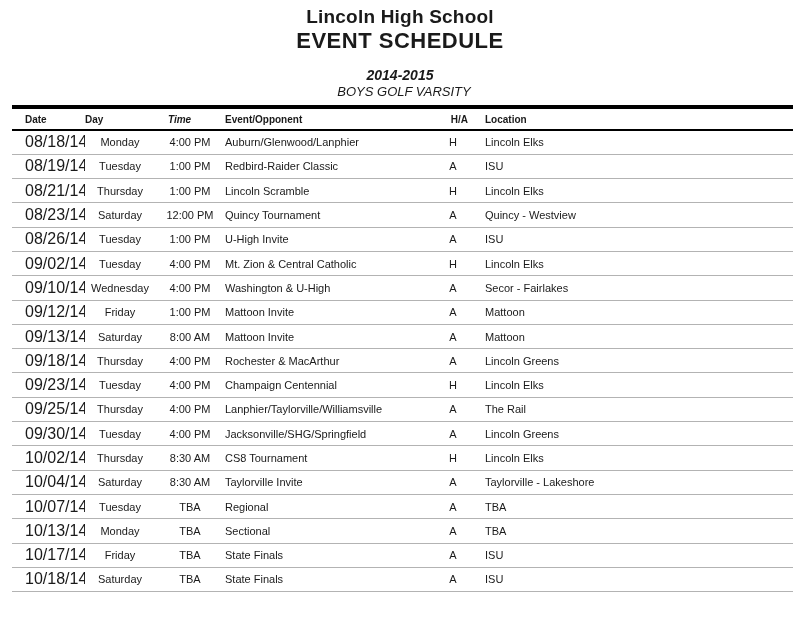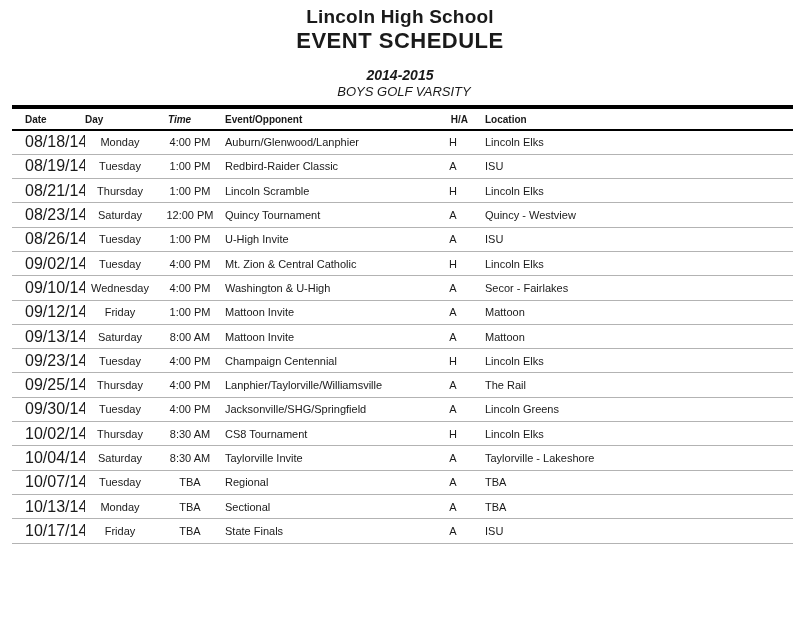--- a/index.html
+++ b/index.html
@@ -188,20 +188,28 @@
 
   <tr>
     <td class="date">09/13/14</td>
     <td class="c">Saturday</td>
     <td class="c">8:00 AM</td>
     <td class="ev">Mattoon Invite</td>
     <td class="c">A</td>
     <td class="loc">Mattoon</td>
   </tr>
 
+  <tr>
+    <td class="date">09/18/14</td>
+    <td class="c">Thursday</td>
+    <td class="c">4:00 PM</td>
+    <td class="ev">Rochester &amp; MacArthur</td>
+    <td class="c">A</td>
+    <td class="loc">Lincoln Greens</td>
+  </tr>
 
   <tr>
     <td class="date">09/23/14</td>
     <td class="c">Tuesday</td>
     <td class="c">4:00 PM</td>
     <td class="ev">Champaign Centennial</td>
     <td class="c">H</td>
     <td class="loc">Lincoln Elks</td>
   </tr>
 
@@ -262,17 +270,25 @@
 
   <tr>
     <td class="date">10/17/14</td>
     <td class="c">Friday</td>
     <td class="c">TBA</td>
     <td class="ev">State Finals</td>
     <td class="c">A</td>
     <td class="loc">ISU</td>
   </tr>
 
+  <tr>
+    <td class="date">10/18/14</td>
+    <td class="c">Saturday</td>
+    <td class="c">TBA</td>
+    <td class="ev">State Finals</td>
+    <td class="c">A</td>
+    <td class="loc">ISU</td>
+  </tr>
 </tbody>
     </table>
   </div>
 
 </div>
 
 </body></html>

